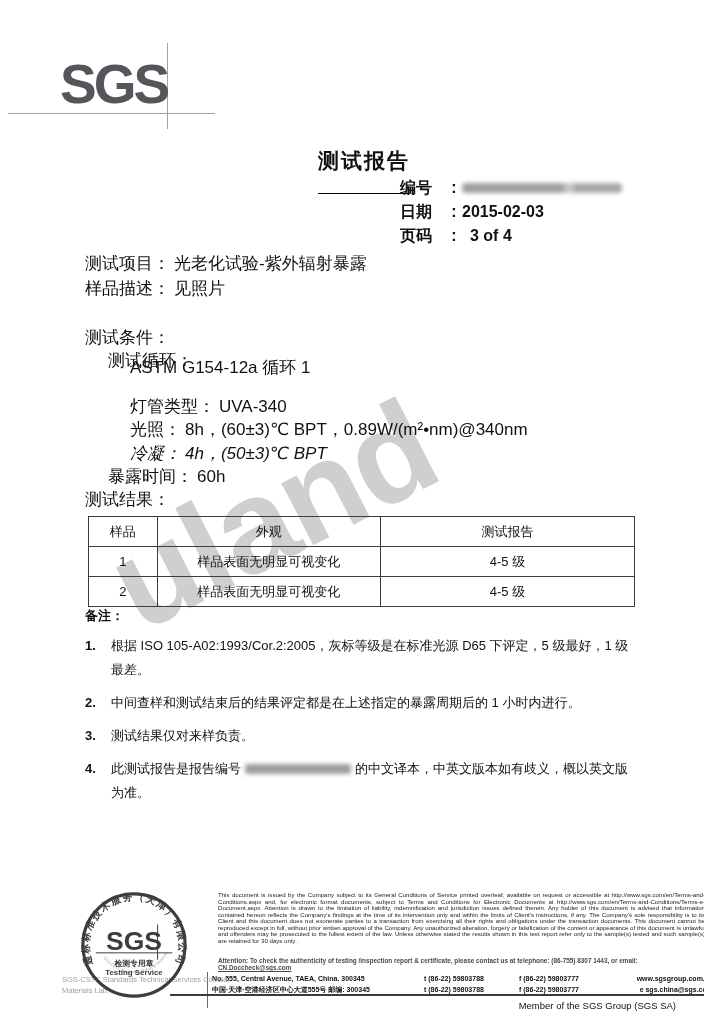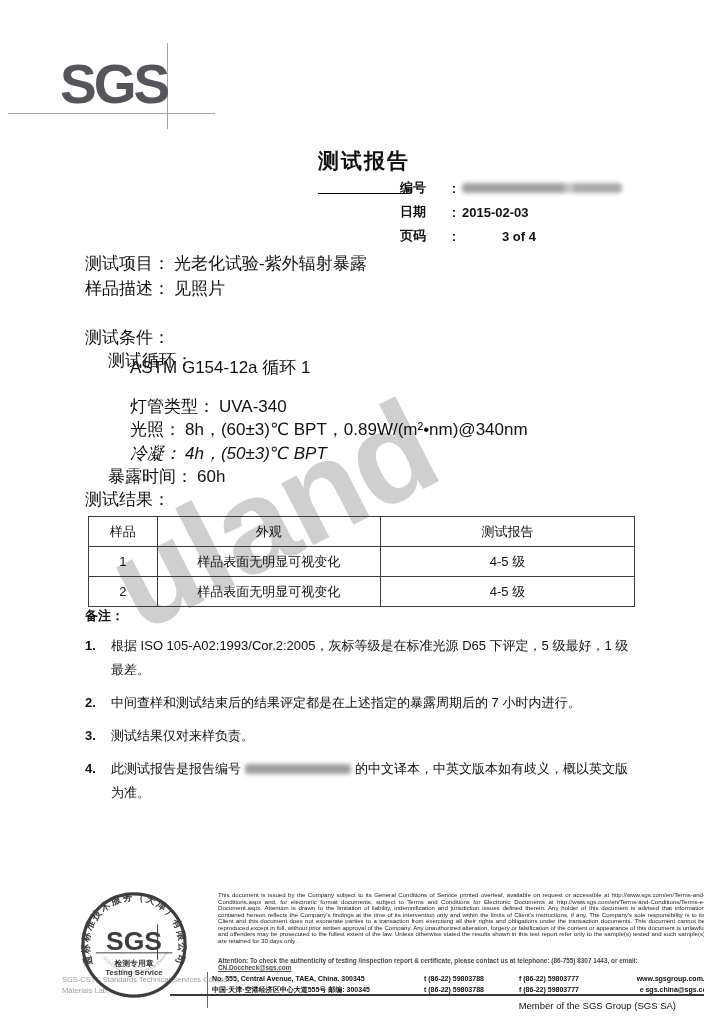--- a/index.html
+++ b/index.html
@@ -9,27 +9,27 @@
   
   .logo-text{position:absolute;left:60px;top:57px;font-size:55px;font-weight:700;
              letter-spacing:-3px;color:#55565b;line-height:1;z-index:2;}
   .logo-hline{position:absolute;left:8px;top:113px;width:207px;height:1px;background:#a3a3a3;z-index:1;}
   .logo-vline{position:absolute;left:167px;top:43px;width:1px;height:86px;background:#a3a3a3;z-index:1;}
 
   
   .title{position:absolute;left:318px;top:147px;font-size:21px;font-weight:700;
          letter-spacing:2px;border-bottom:1px solid #000;padding-bottom:18px;z-index:2;}
   .meta{position:absolute;left:400px;top:176px;z-index:2;}
-  .meta-row{display:flex;align-items:center;height:24px;font-size:13px;font-weight:700;}
+  .meta-row{display:flex;align-items:center;height:24px;font-size:16px;font-weight:700;}
   .meta-label{width:46px;}
   .meta-colon{width:16px;text-align:center;}
   .redacted-bar{display:inline-block;width:160px;height:10px;border-radius:4px;
                 background:linear-gradient(90deg,#9f9f9f 0 64%,#c4c4c4 64% 70%,#a8a8a8 70% 100%);
                 filter:blur(2.2px);}
-  .meta-page{padding-left:8px;margin-left:32px;}
+  .meta-page{padding-left:8px;}
 
   
   .bline{position:absolute;font-size:17px;line-height:16px;white-space:nowrap;z-index:2;}
   .bline .lab{margin-right:4px;}
   .l1{left:85px;top:256px;}  .l2{left:85px;top:281px;}  .l3{left:85px;top:306px;}
   .l4{left:85px;top:330px;}  .l5{left:108px;top:353px;text-align:center;} .l6{left:130px;top:360px;}
   .l7{left:130px;top:399px;} .l8{left:130px;top:422px;} .l9{left:130px;top:446px;font-style:italic;}
   .l10{left:108px;top:469px;}.l11{left:85px;top:492px;}
 
   
@@ -155,21 +155,21 @@
     </table>
 
   <div class="notes">
     <div class="notes-label">备注：</div>
     <div class="note">
       <span class="note-num">1.</span>
       <span class="note-text">根据 ISO 105-A02:1993/Cor.2:2005，灰标等级是在标准光源 D65 下评定，5 级最好，1 级最差。</span>
     </div>
     <div class="note">
       <span class="note-num">2.</span>
-      <span class="note-text">中间查样和测试结束后的结果评定都是在上述指定的暴露周期后的 7 小时内进行。</span>
+      <span class="note-text">中间查样和测试结束后的结果评定都是在上述指定的暴露周期后的 1 小时内进行。</span>
     </div>
     <div class="note">
       <span class="note-num">3.</span>
       <span class="note-text">测试结果仅对来样负责。</span>
     </div>
     <div class="note">
       <span class="note-num">4.</span>
       <span class="note-text"><span>此测试报告是报告编号</span><span class="inline-redact"></span><span>的中文译本，中英文版本如有歧义，概以英文版为准。</span></span>
     </div>
   </div>

